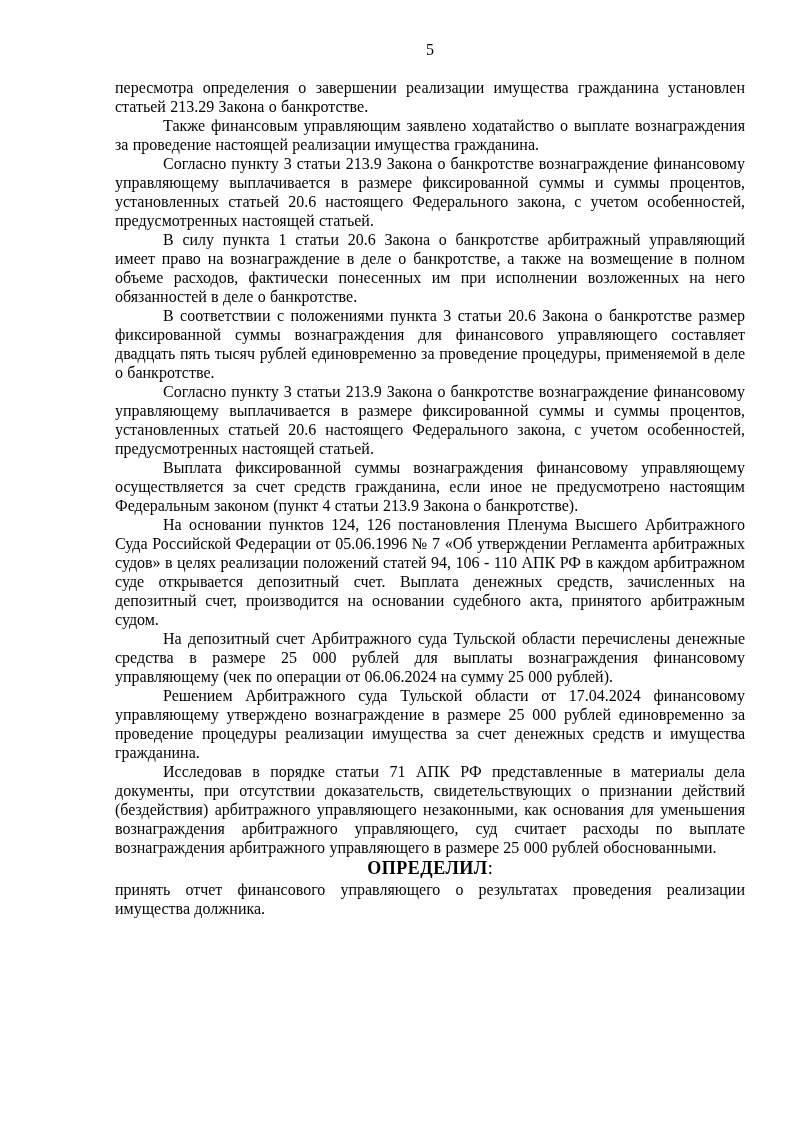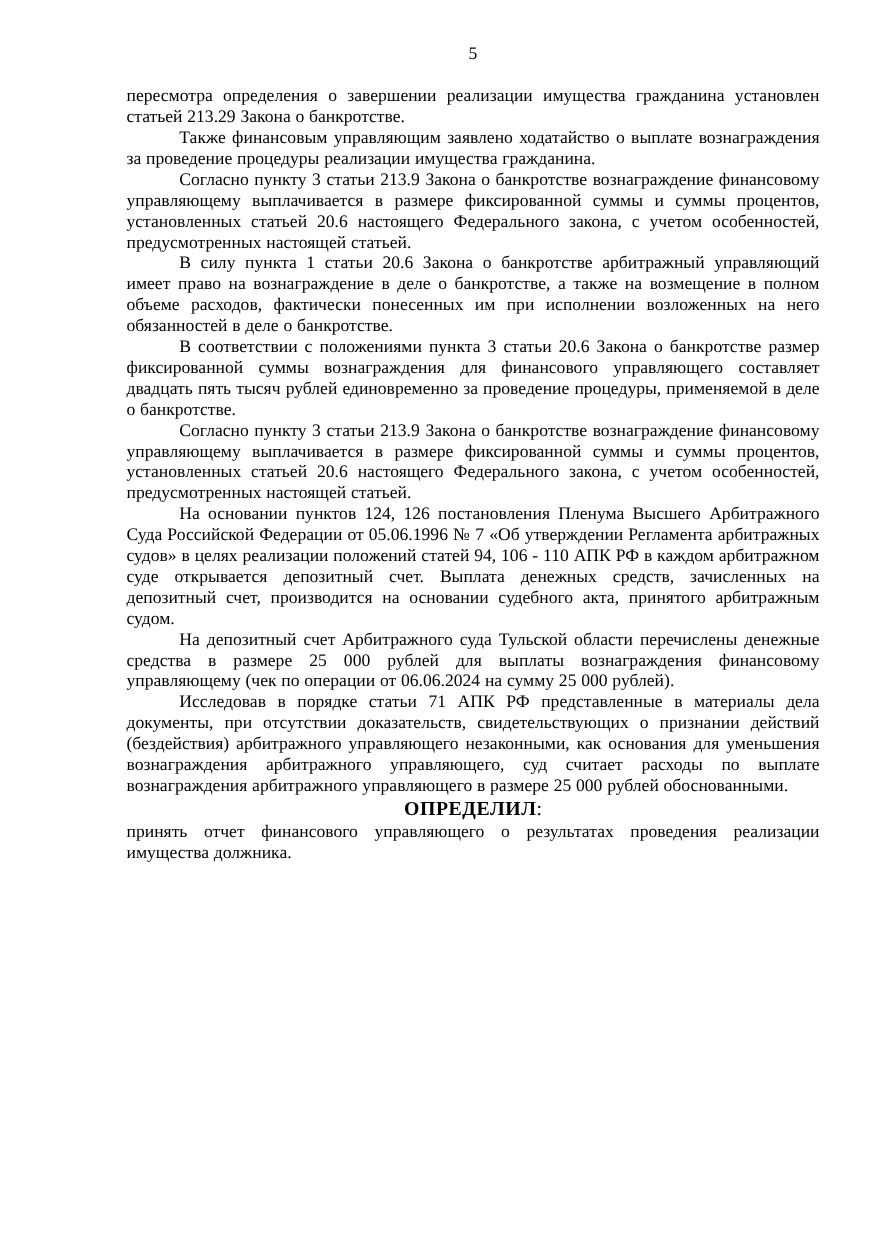--- a/index.html
+++ b/index.html
@@ -50,36 +50,38 @@
 <body>
 
 <div class="page">
 
   <div class="page-number">5</div>
 
   <div class="doc-body">
 
     <p>пересмотра определения о завершении реализации имущества гражданина установлен статьей 213.29 Закона о банкротстве.</p>
 
-    <p class="indent">Также финансовым управляющим заявлено ходатайство о выплате вознаграждения за проведение процедуры реализации имущества гражданина.</p>
+    <p class="indent">Также финансовым управляющим заявлено ходатайство о выплате вознаграждения за проведение настоящей реализации имущества гражданина.</p>
 
     <p class="indent">Согласно пункту 3 статьи 213.9 Закона о банкротстве вознаграждение финансовому управляющему выплачивается в размере фиксированной суммы и суммы процентов, установленных статьей 20.6 настоящего Федерального закона, с учетом особенностей, предусмотренных настоящей статьей.</p>
 
     <p class="indent">В силу пункта 1 статьи 20.6 Закона о банкротстве арбитражный управляющий имеет право на вознаграждение в деле о банкротстве, а также на возмещение в полном объеме расходов, фактически понесенных им при исполнении возложенных на него обязанностей в деле о банкротстве.</p>
 
     <p class="indent">В соответствии с положениями пункта 3 статьи 20.6 Закона о банкротстве размер фиксированной суммы вознаграждения для финансового управляющего составляет двадцать пять тысяч рублей единовременно за проведение процедуры, применяемой в деле о банкротстве.</p>
 
     <p class="indent">Согласно пункту 3 статьи 213.9 Закона о банкротстве вознаграждение финансовому управляющему выплачивается в размере фиксированной суммы и суммы процентов, установленных статьей 20.6 настоящего Федерального закона, с учетом особенностей, предусмотренных настоящей статьей.</p>
 
 
+    <p class="indent">Выплата фиксированной суммы вознаграждения финансовому управляющему осуществляется за счет средств гражданина, если иное не предусмотрено настоящим Федеральным законом (пункт 4 статьи 213.9 Закона о банкротстве).</p>
 
     <p class="indent">На основании пунктов 124, 126 постановления Пленума Высшего Арбитражного Суда Российской Федерации от 05.06.1996 № 7 «Об утверждении Регламента арбитражных судов» в целях реализации положений статей 94, 106 - 110 АПК РФ в каждом арбитражном суде открывается депозитный счет. Выплата денежных средств, зачисленных на депозитный счет, производится на основании судебного акта, принятого арбитражным судом.</p>
 
     <p class="indent">На депозитный счет Арбитражного суда Тульской области перечислены денежные средства в размере 25 000 рублей для выплаты вознаграждения финансовому управляющему (чек по операции от 06.06.2024 на сумму 25 000 рублей).</p>
 
+    <p class="indent">Решением Арбитражного суда Тульской области от 17.04.2024 финансовому управляющему утверждено вознаграждение в размере 25 000 рублей единовременно за проведение процедуры реализации имущества за счет денежных средств и имущества гражданина.</p>
 
     <p class="indent">Исследовав в порядке статьи 71 АПК РФ представленные в материалы дела документы, при отсутствии доказательств, свидетельствующих о признании действий (бездействия) арбитражного управляющего незаконными, как основания для уменьшения вознаграждения арбитражного управляющего, суд считает расходы по выплате вознаграждения арбитражного управляющего в размере 25 000 рублей обоснованными.</p>
 
 
     <div class="ruling-heading">
       <span class="bold-word">ОПРЕДЕЛИЛ</span><span>:</span>
     </div>
 
     <p>принять отчет финансового управляющего о результатах проведения реализации имущества должника.</p>
 

